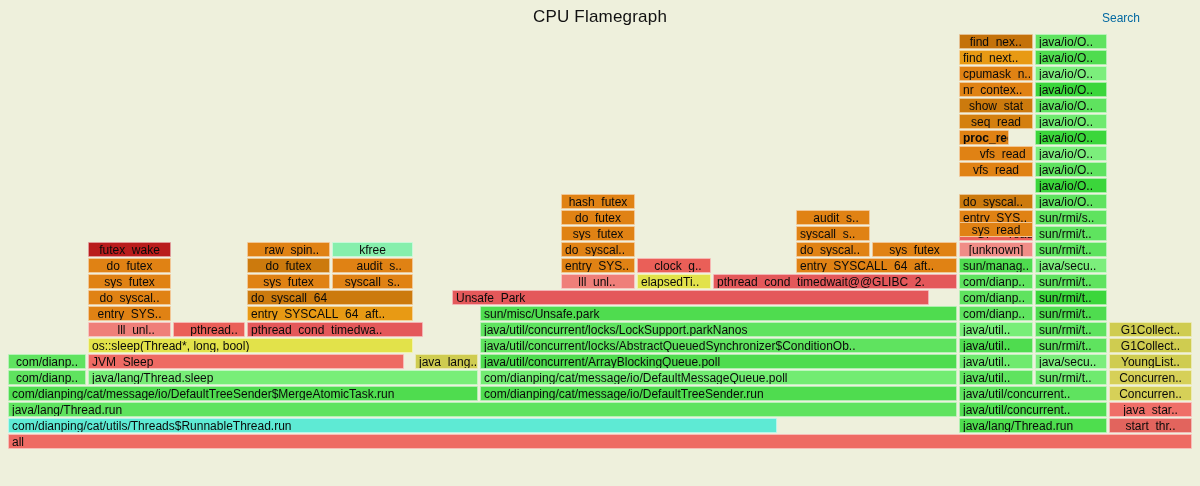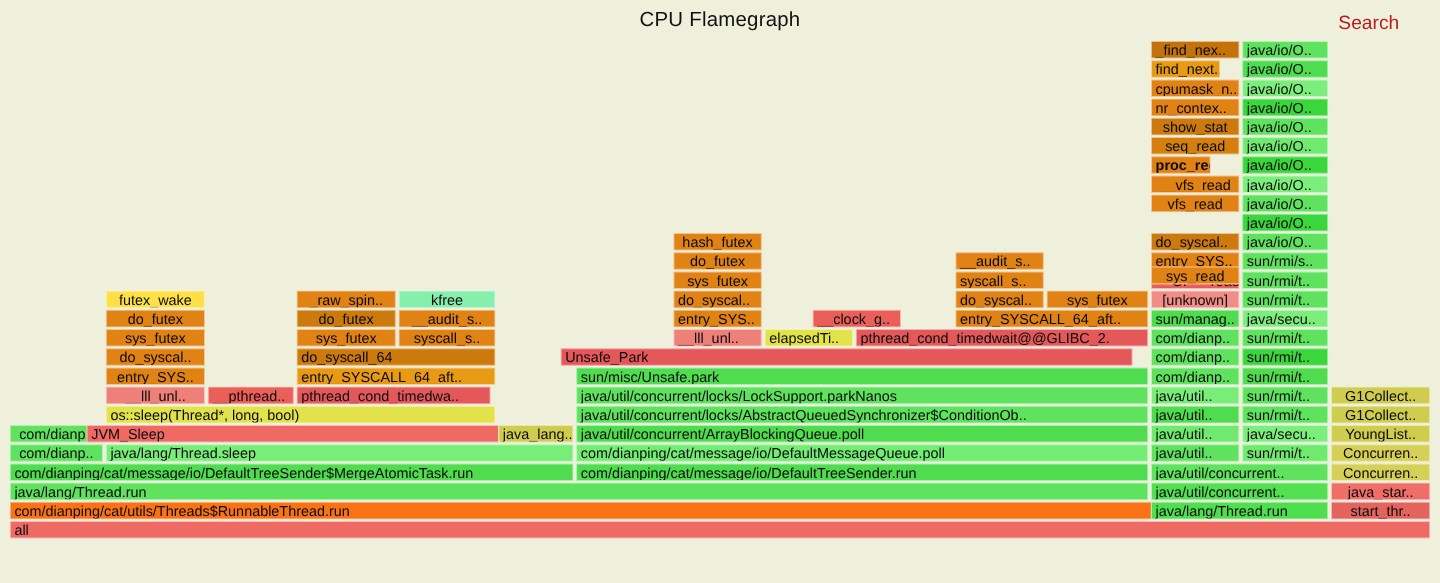--- a/index.html
+++ b/index.html
@@ -26,24 +26,24 @@
     left: 0;
     top: 7px;
     width: 1200px;
     text-align: center;
     font-size: 17px;
     color: #111111;
     letter-spacing: 0.2px;
   }
   .search-label {
     position: absolute;
-    right: 34px;
+    right: 60px;
     top: 11px;
-    font-size: 16px;
-    color: #b91c1c;
+    font-size: 12px;
+    color: #0369a1;
   }
   .frame {
     position: absolute;
     height: 15px;
     box-sizing: border-box;
     border: 1px solid rgba(255,255,255,0.55);
     border-radius: 1px;
     overflow: hidden;
     white-space: nowrap;
     font-size: 12px;
@@ -70,82 +70,82 @@
 <body>
 
 <div id="flame-root">
 
   <div class="title">CPU Flamegraph</div>
 
   <div class="search-label">Search</div>
 
   <div id="frames-layer">
       <div class="frame" style="left: 8px; top: 434px; width: 1184px; background: rgb(238, 106, 99);">all</div>
-      <div class="frame" style="left: 8px; top: 418px; width: 957px; background: #f97316;">com/dianping/cat/utils/Threads$RunnableThread.run</div>
+      <div class="frame" style="left: 8px; top: 418px; width: 769px; background: #5eead4;">com/dianping/cat/utils/Threads$RunnableThread.run</div>
       <div class="frame" style="left: 959px; top: 418px; width: 148px; background: rgb(78, 222, 78);">java/lang/Thread.run</div>
       <div class="frame center" style="left: 1109px; top: 418px; width: 83px; background: rgb(226, 100, 93);">start_thr..</div>
       <div class="frame" style="left: 8px; top: 402px; width: 949px; background: rgb(95, 227, 95);">java/lang/Thread.run</div>
       <div class="frame" style="left: 959px; top: 402px; width: 148px; background: rgb(82, 223, 82);">java/util/concurrent..</div>
       <div class="frame center" style="left: 1109px; top: 402px; width: 83px; background: rgb(239, 111, 104);">java_star..</div>
       <div class="frame" style="left: 8px; top: 386px; width: 470px; background: rgb(79, 220, 79);">com/dianping/cat/message/io/DefaultTreeSender$MergeAtomicTask.run</div>
       <div class="frame" style="left: 480px; top: 386px; width: 477px; background: rgb(79, 220, 79);">com/dianping/cat/message/io/DefaultTreeSender.run</div>
       <div class="frame" style="left: 959px; top: 386px; width: 148px; background: rgb(95, 227, 95);">java/util/concurrent..</div>
       <div class="frame center" style="left: 1109px; top: 386px; width: 83px; background: rgb(214, 208, 88);">Concurren..</div>
       <div class="frame center" style="left: 8px; top: 370px; width: 78px; background: rgb(95, 227, 95);">com/dianp..</div>
       <div class="frame" style="left: 88px; top: 370px; width: 390px; background: rgb(120, 238, 120);">java/lang/Thread.sleep</div>
       <div class="frame" style="left: 480px; top: 370px; width: 477px; background: rgb(114, 236, 114);">com/dianping/cat/message/io/DefaultMessageQueue.poll</div>
       <div class="frame" style="left: 959px; top: 370px; width: 74px; background: rgb(95, 227, 95);">java/util..</div>
       <div class="frame" style="left: 1035px; top: 370px; width: 72px; background: rgb(111, 234, 111);">sun/rmi/t..</div>
       <div class="frame center" style="left: 1109px; top: 370px; width: 83px; background: rgb(214, 208, 88);">Concurren..</div>
       <div class="frame center" style="left: 8px; top: 354px; width: 78px; background: rgb(95, 227, 95);">com/dianp..</div>
-      <div class="frame" style="left: 72px; top: 354px; width: 350px; background: rgb(238, 106, 99);">JVM_Sleep</div>
+      <div class="frame" style="left: 88px; top: 354px; width: 316px; background: rgb(238, 106, 99);">JVM_Sleep</div>
       <div class="frame" style="left: 415px; top: 354px; width: 63px; background: rgb(207, 204, 80);">java_lang..</div>
       <div class="frame" style="left: 480px; top: 354px; width: 477px; background: rgb(79, 220, 79);">java/util/concurrent/ArrayBlockingQueue.poll</div>
       <div class="frame" style="left: 959px; top: 354px; width: 74px; background: rgb(111, 234, 111);">java/util..</div>
       <div class="frame" style="left: 1035px; top: 354px; width: 72px; background: rgb(124, 238, 124);">java/secu..</div>
       <div class="frame center" style="left: 1109px; top: 354px; width: 83px; background: rgb(207, 204, 80);">YoungList..</div>
       <div class="frame" style="left: 88px; top: 338px; width: 325px; background: rgb(226, 226, 74);">os::sleep(Thread*, long, bool)</div>
       <div class="frame" style="left: 480px; top: 338px; width: 477px; background: rgb(95, 227, 95);">java/util/concurrent/locks/AbstractQueuedSynchronizer$ConditionOb..</div>
       <div class="frame" style="left: 959px; top: 338px; width: 74px; background: rgb(79, 220, 79);">java/util..</div>
       <div class="frame" style="left: 1035px; top: 338px; width: 72px; background: rgb(95, 227, 95);">sun/rmi/t..</div>
       <div class="frame center" style="left: 1109px; top: 338px; width: 83px; background: rgb(207, 204, 80);">G1Collect..</div>
       <div class="frame center" style="left: 88px; top: 322px; width: 83px; background: rgb(239, 127, 121);">__lll_unl..</div>
       <div class="frame" style="left: 173px; top: 322px; width: 72px; background: rgb(234, 95, 88);">__pthread..</div>
-      <div class="frame" style="left: 247px; top: 322px; width: 162px; background: rgb(228, 88, 90);">pthread_cond_timedwa..</div>
+      <div class="frame" style="left: 247px; top: 322px; width: 176px; background: rgb(228, 88, 90);">pthread_cond_timedwa..</div>
       <div class="frame" style="left: 480px; top: 322px; width: 477px; background: rgb(95, 227, 95);">java/util/concurrent/locks/LockSupport.parkNanos</div>
       <div class="frame" style="left: 959px; top: 322px; width: 74px; background: rgb(120, 238, 120);">java/util..</div>
       <div class="frame" style="left: 1035px; top: 322px; width: 72px; background: rgb(95, 227, 95);">sun/rmi/t..</div>
       <div class="frame center" style="left: 1109px; top: 322px; width: 83px; background: rgb(207, 204, 80);">G1Collect..</div>
       <div class="frame center" style="left: 88px; top: 306px; width: 83px; background: rgb(224, 130, 20);">entry_SYS..</div>
       <div class="frame" style="left: 247px; top: 306px; width: 166px; background: rgb(232, 154, 20);">entry_SYSCALL_64_aft..</div>
       <div class="frame" style="left: 480px; top: 306px; width: 477px; background: rgb(79, 220, 79);">sun/misc/Unsafe.park</div>
       <div class="frame" style="left: 959px; top: 306px; width: 74px; background: rgb(95, 227, 95);">com/dianp..</div>
       <div class="frame" style="left: 1035px; top: 306px; width: 72px; background: rgb(79, 220, 79);">sun/rmi/t..</div>
       <div class="frame center" style="left: 88px; top: 290px; width: 83px; background: rgb(224, 130, 20);">do_syscal..</div>
       <div class="frame" style="left: 247px; top: 290px; width: 166px; background: rgb(204, 122, 13);">do_syscall_64</div>
-      <div class="frame" style="left: 467px; top: 290px; width: 477px; background: rgb(228, 88, 90);">Unsafe_Park</div>
+      <div class="frame" style="left: 452px; top: 290px; width: 477px; background: rgb(228, 88, 90);">Unsafe_Park</div>
       <div class="frame" style="left: 959px; top: 290px; width: 74px; background: rgb(95, 227, 95);">com/dianp..</div>
       <div class="frame" style="left: 1035px; top: 290px; width: 72px; background: rgb(59, 214, 59);">sun/rmi/t..</div>
       <div class="frame center" style="left: 88px; top: 274px; width: 83px; background: rgb(224, 130, 20);">sys_futex</div>
       <div class="frame center" style="left: 247px; top: 274px; width: 83px; background: rgb(224, 130, 20);">sys_futex</div>
       <div class="frame center" style="left: 332px; top: 274px; width: 81px; background: rgb(224, 130, 20);">syscall_s..</div>
       <div class="frame" style="left: 561px; top: 274px; width: 74px; background: rgb(239, 127, 121);">__lll_unl..</div>
       <div class="frame" style="left: 637px; top: 274px; width: 74px; background: rgb(226, 226, 74);">elapsedTi..</div>
       <div class="frame" style="left: 713px; top: 274px; width: 244px; background: rgb(228, 88, 90);">pthread_cond_timedwait@@GLIBC_2.</div>
       <div class="frame" style="left: 959px; top: 274px; width: 74px; background: rgb(95, 227, 95);">com/dianp..</div>
       <div class="frame" style="left: 1035px; top: 274px; width: 72px; background: rgb(95, 227, 95);">sun/rmi/t..</div>
       <div class="frame center" style="left: 88px; top: 258px; width: 83px; background: rgb(224, 130, 20);">do_futex</div>
       <div class="frame center" style="left: 247px; top: 258px; width: 83px; background: rgb(204, 122, 13);">do_futex</div>
       <div class="frame center" style="left: 332px; top: 258px; width: 81px; background: rgb(224, 130, 20);">__audit_s..</div>
       <div class="frame" style="left: 561px; top: 258px; width: 74px; background: rgb(224, 130, 20);">entry_SYS..</div>
-      <div class="frame" style="left: 637px; top: 258px; width: 74px; background: rgb(234, 95, 88); margin-left: 40px;">__clock_g..</div>
+      <div class="frame" style="left: 637px; top: 258px; width: 74px; background: rgb(234, 95, 88);">__clock_g..</div>
       <div class="frame" style="left: 796px; top: 258px; width: 161px; background: rgb(224, 130, 20);">entry_SYSCALL_64_aft..</div>
       <div class="frame" style="left: 959px; top: 258px; width: 74px; background: rgb(79, 220, 79);">sun/manag..</div>
       <div class="frame" style="left: 1035px; top: 258px; width: 72px; background: rgb(124, 238, 124);">java/secu..</div>
-      <div class="frame center" style="left: 88px; top: 242px; width: 83px; background: #fde047;">futex_wake</div>
+      <div class="frame center" style="left: 88px; top: 242px; width: 83px; background: #b91c1c;">futex_wake</div>
       <div class="frame center" style="left: 247px; top: 242px; width: 83px; background: rgb(224, 130, 20);">_raw_spin..</div>
       <div class="frame center" style="left: 332px; top: 242px; width: 81px; background: #86efac;">kfree</div>
       <div class="frame" style="left: 561px; top: 242px; width: 74px; background: rgb(224, 130, 20);">do_syscal..</div>
       <div class="frame" style="left: 796px; top: 242px; width: 74px; background: rgb(224, 130, 20);">do_syscal..</div>
       <div class="frame center" style="left: 872px; top: 242px; width: 85px; background: rgb(224, 130, 20);">sys_futex</div>
       <div class="frame center" style="left: 959px; top: 242px; width: 74px; background: rgb(240, 141, 135);">[unknown]</div>
       <div class="frame" style="left: 1035px; top: 242px; width: 72px; background: rgb(95, 227, 95);">sun/rmi/t..</div>
       <div class="frame center" style="left: 561px; top: 226px; width: 74px; background: rgb(224, 130, 20);">sys_futex</div>
       <div class="frame" style="left: 796px; top: 226px; width: 74px; background: rgb(224, 130, 20);">syscall_s..</div>
       <div class="frame" style="left: 959px; top: 226px; width: 74px; background: rgb(234, 95, 88);">__GI___read</div>
@@ -166,20 +166,20 @@
       <div class="frame" style="left: 959px; top: 130px; width: 50px; background: rgb(224, 130, 20); font-weight: bold;">proc_reg_..</div>
       <div class="frame" style="left: 1035px; top: 130px; width: 72px; background: rgb(59, 214, 59);">java/io/O..</div>
       <div class="frame center" style="left: 959px; top: 114px; width: 74px; background: rgb(212, 128, 15);">seq_read</div>
       <div class="frame" style="left: 1035px; top: 114px; width: 72px; background: rgb(111, 234, 111);">java/io/O..</div>
       <div class="frame center" style="left: 959px; top: 98px; width: 74px; background: rgb(204, 122, 13);">show_stat</div>
       <div class="frame" style="left: 1035px; top: 98px; width: 72px; background: rgb(95, 227, 95);">java/io/O..</div>
       <div class="frame" style="left: 959px; top: 82px; width: 74px; background: rgb(224, 130, 20);">nr_contex..</div>
       <div class="frame" style="left: 1035px; top: 82px; width: 72px; background: rgb(59, 214, 59);">java/io/O..</div>
       <div class="frame" style="left: 959px; top: 66px; width: 74px; background: rgb(224, 130, 20);">cpumask_n..</div>
       <div class="frame" style="left: 1035px; top: 66px; width: 72px; background: rgb(124, 238, 124);">java/io/O..</div>
-      <div class="frame" style="left: 959px; top: 50px; width: 58px; background: rgb(232, 154, 20);">find_next..</div>
+      <div class="frame" style="left: 959px; top: 50px; width: 74px; background: rgb(232, 154, 20);">find_next..</div>
       <div class="frame" style="left: 1035px; top: 50px; width: 72px; background: rgb(79, 220, 79);">java/io/O..</div>
       <div class="frame" style="left: 959px; top: 34px; width: 74px; background: rgb(196, 114, 10);">_find_nex..</div>
       <div class="frame" style="left: 1035px; top: 34px; width: 72px; background: rgb(95, 227, 95);">java/io/O..</div>
     </div>
 
 
 </div>
 
 </body></html>

